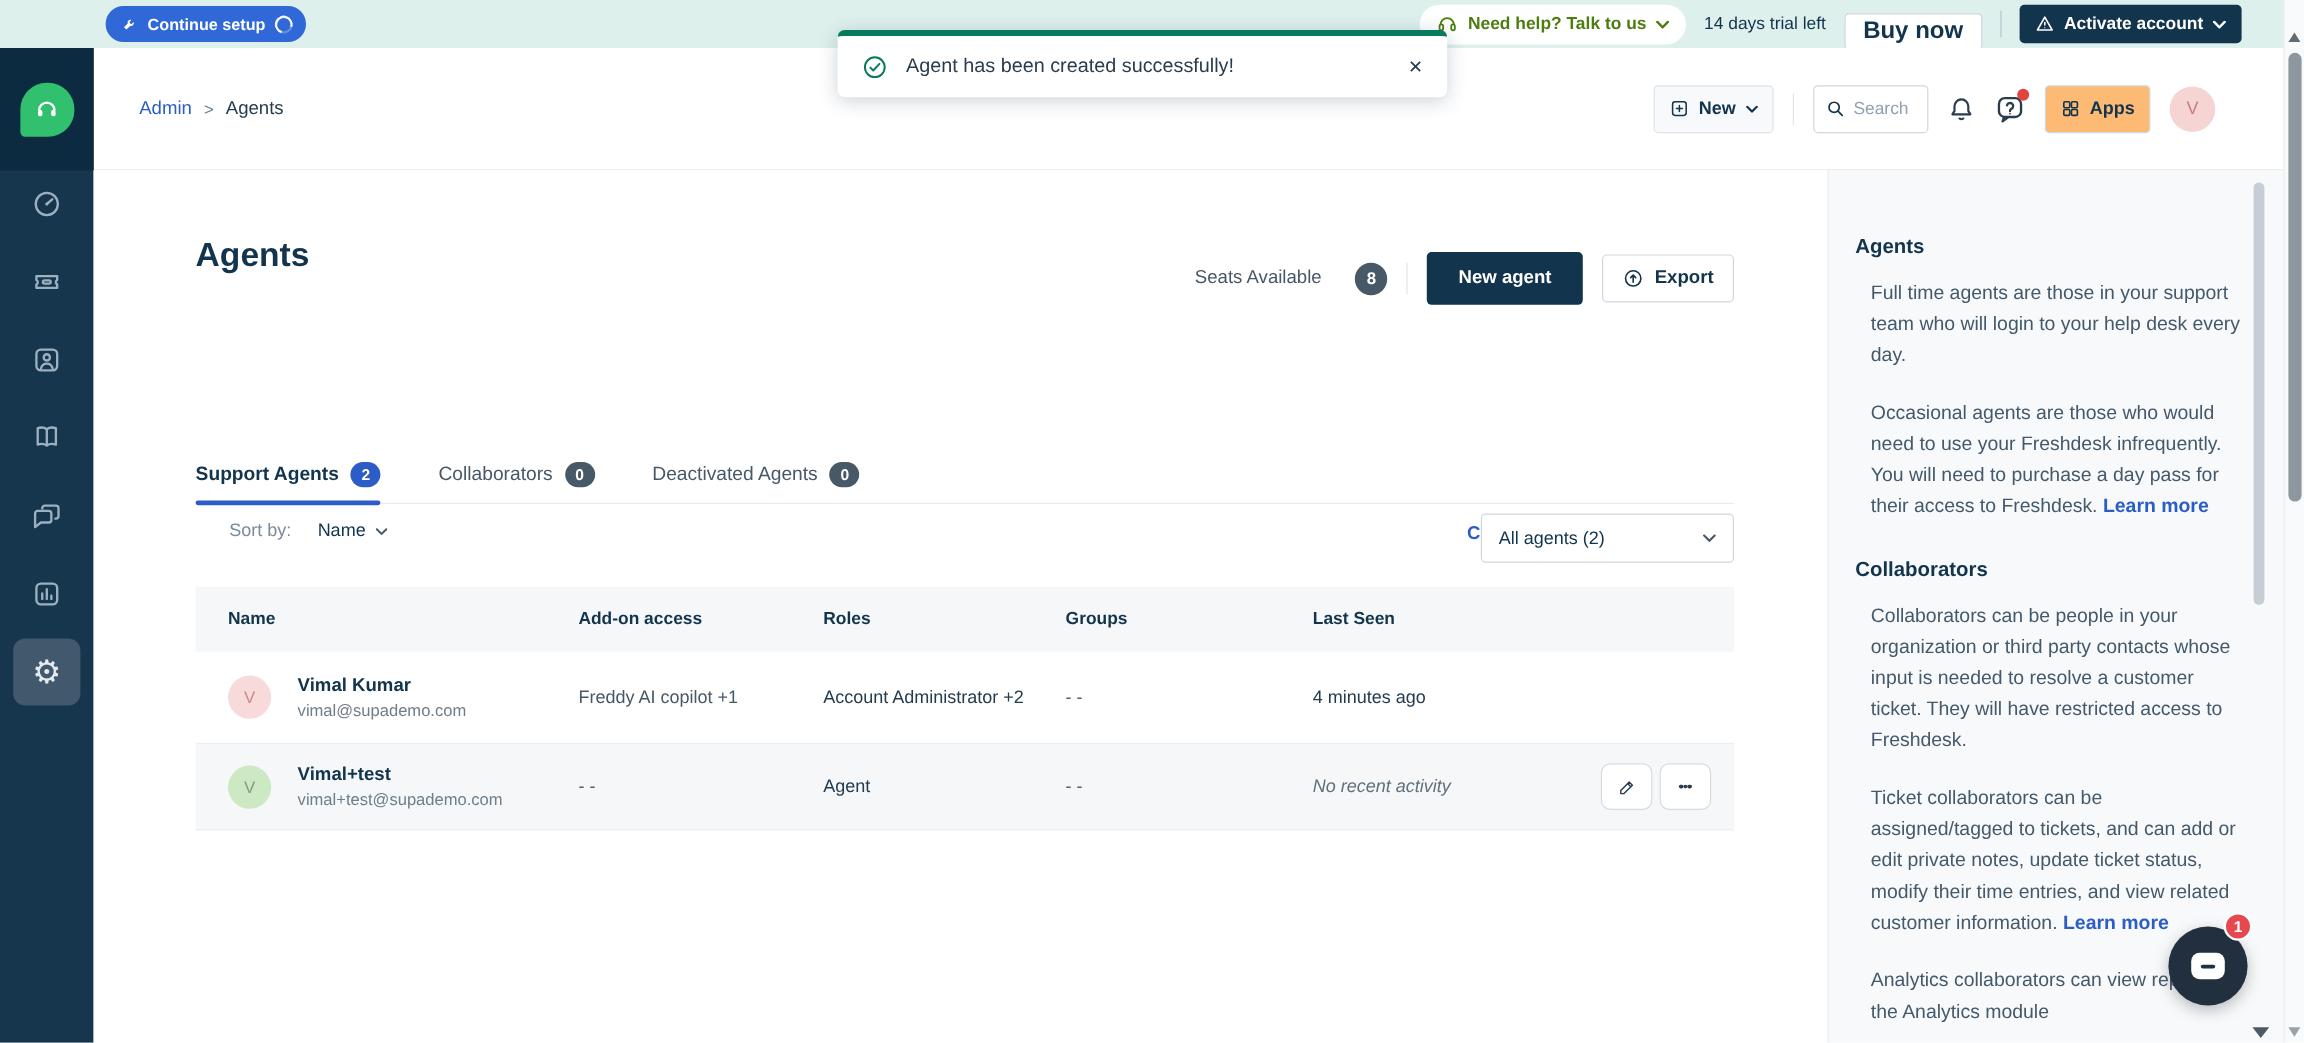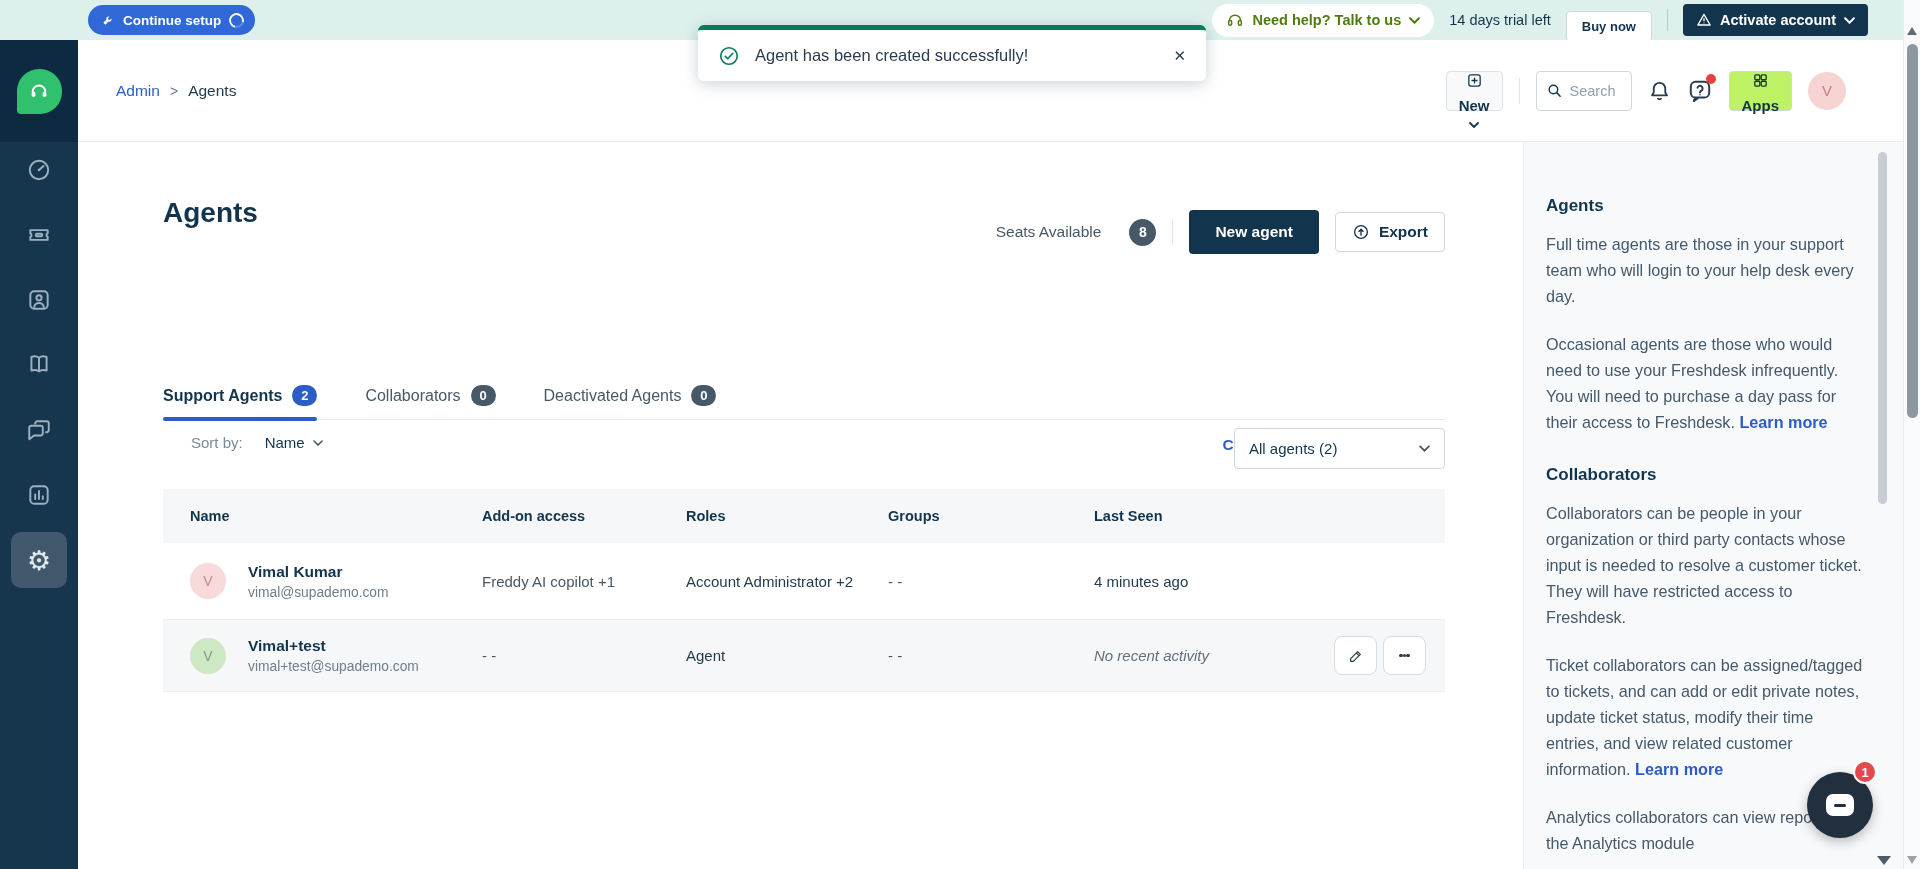--- a/index.html
+++ b/index.html
@@ -10,52 +10,52 @@
   .topbar { position:absolute; left:0; top:0; width:1920px; height:40px; background:#ddf0ec; }
   .setup-btn { position:absolute; left:88px; top:5px; height:30px; border-radius:15px; background:#3068d8;
     color:#fff; display:flex; align-items:center; gap:8px; padding:0 11px 0 13px; font-size:13.5px; font-weight:bold; cursor:pointer;}
   .spinner { width:15px; height:15px; border-radius:50%; border:2.5px solid rgba(255,255,255,.95);
     border-bottom-color:rgba(255,255,255,.25); transform:rotate(-30deg); }
   .topbar-right { position:absolute; right:52px; top:0; height:40px; display:flex; align-items:center; gap:15px; }
   .needhelp { background:#fff; border-radius:17px; height:33px; padding:0 14px; display:flex; align-items:center;
     gap:8px; color:#4d7c0f; font-size:14.5px; font-weight:bold; cursor:pointer; }
   .trial { color:#12344d; font-size:14.5px; }
   .buynow { background:#fff; border:1px solid #cfd7df; border-radius:4px; height:31px; padding:0 15px;
-    font-size:13px; font-weight:bold; color:#12344d; display:flex; align-items:center; cursor:pointer;margin-top:13px;}
+    font-size:20px; font-weight:bold; color:#12344d; display:flex; align-items:center; cursor:pointer;margin-top:13px;}
   .vsep { width:1px; height:22px; background:#b9c6cf; }
   .activate { background:#12344d; color:#fff; border-radius:4px; height:32px; padding:0 13px;
     display:flex; align-items:center; gap:8px; font-size:14.5px; font-weight:bold; cursor:pointer;}
 
   
   .toast { position:absolute; left:698px; top:25px; width:508px; height:56px; background:#fff; border-radius:6px;
     border-top:5px solid #077a5b; box-shadow:0 3px 16px rgba(18,52,77,.22); display:flex; align-items:center;
     padding:0 20px; gap:15px; z-index:60; }
   .toast-msg { font-size:16.5px; color:#2a3c4d; }
   .toast-close { margin-left:auto; color:#2a3c4d; font-size:15px; cursor:pointer; }
 
   
   .app-header { position:absolute; left:78px; top:40px; width:1842px; height:102px; background:#fff;
     border-bottom:1px solid #e9edf0; }
   .breadcrumb { position:absolute; left:38px; top:0; height:100%; display:flex; align-items:center; gap:10px; font-size:15.5px; }
   .bc-parent { color:#2c5cc5; cursor:pointer; }
   .bc-sep { color:#64798b; font-size:14px; }
   .bc-current { color:#253c4d; }
   .header-right { position:absolute; right:74px; top:0; height:100%; display:flex; align-items:center; gap:16px; }
   .hbtn { height:40px; border:1px solid #dde3e8; background:#f7f9fa; border-radius:4px; display:flex; align-items:center;
-    gap:8px; padding:0 12px; font-size:15px; font-weight:bold; color:#12344d; cursor:pointer;flex-direction:column; }
+    gap:8px; padding:0 12px; font-size:15px; font-weight:bold; color:#12344d; cursor:pointer; }
   .hdivider { width:1px; height:26px; background:#dfe5ea; }
   .hsearch { width:96px; height:40px; border:1px solid #cfd7df; border-radius:4px; background:#fff;
     display:flex; align-items:center; gap:7px; padding:0 9px; }
   .hsearch input { border:none; outline:none; width:54px; font-size:14.5px; color:#1c3c50; font-family:inherit; background:transparent;}
   .hsearch input::placeholder { color:#90a0ae; }
   .icon-btn { color:#2a3c4d; cursor:pointer; position:relative; display:flex; align-items:center; }
   .red-dot { position:absolute; right:-3px; top:-4px; width:10px; height:10px; border-radius:50%; background:#e0443c; }
   .avatar { width:38px; height:38px; border-radius:50%; background:#f7d4d4; color:#c67f7f; display:flex;
     align-items:center; justify-content:center; font-size:15px; cursor:pointer; }
-  .appsbtn { background:#bef264; border:1px solid #cfd7df; }
+  .appsbtn { background:#fdba74; border:1px solid #cfd7df; }
 
   
   .sidebar { position:absolute; left:0; top:40px; width:78px; height:829px; background:#16364d; }
   .logo-block { width:78px; height:102px; background:#0d2b40; display:flex; align-items:center; justify-content:center; }
   .logo { width:45px; height:45px; background:#31c06e; border-radius:22px 22px 22px 4px; display:flex;
     align-items:center; justify-content:center; color:#fff; cursor:pointer; }
   .s-icon { position:absolute; left:50%; transform:translateX(-50%); width:26px; height:26px; color:#9db0c0; cursor:pointer; }
   .s-active-bg { position:absolute; left:11px; top:492px; width:56px; height:56px; border-radius:10px;
     background:#42596d; cursor:pointer; display:flex; align-items:center; justify-content:center; }
   .gear-glyph { font-family:"DejaVu Sans", sans-serif; font-size:27px; color:#e3eaf0; line-height:1; }
@@ -111,21 +111,21 @@
   .row-actions { display:flex; gap:6px; }
   .act-btn { width:43px; height:39px; background:#fff; border:1px solid #d5dce2; border-radius:8px;
     display:flex; align-items:center; justify-content:center; color:#2a3c4d; cursor:pointer; }
   .dots i { display:block; width:3.4px; height:3.4px; border-radius:50%; background:#2a3c4d; margin:1.7px 0; }
 
   
   .help-panel { position:absolute; left:1523px; top:142px; width:380px; height:727px; background:#f7f9fa;
     border-left:1px solid #e9edf0; overflow:hidden; }
   .help-inner { padding:54px 36px 0 22px; }
   .help-inner h3 { font-size:17px; color:#12344d; margin-bottom:15px; }
-  .help-inner p { font-size:16.2px; line-height:26px; color:#44596b; margin-bottom:22px; }
+  .help-inner p { font-size:16.2px; line-height:26px; color:#44596b; margin-bottom:22px;margin-left:13px; }
   .help-inner .gap-top { margin-top:30px; }
   .learn-more { color:#2c5cc5; font-weight:bold; cursor:pointer; }
   .panel-thumb { position:absolute; right:16px; top:10px; width:9px; height:352px; border-radius:5px; background:#c6cdd4; cursor:pointer;}
   .panel-down { position:absolute; right:12px; bottom:4px; width:0; height:0; border-left:7px solid transparent;
     border-right:7px solid transparent; border-top:9px solid #4e5a64; cursor:pointer; }
 
   
   .win-scroll { position:absolute; right:0; top:0; width:17px; height:869px; background:#f9fafb; border-left:1px solid #ececec; }
   .ws-up { position:absolute; left:3px; top:27px; width:0; height:0; border-left:5.5px solid transparent;
     border-right:5.5px solid transparent; border-bottom:8px solid #636b73; cursor:pointer;}

